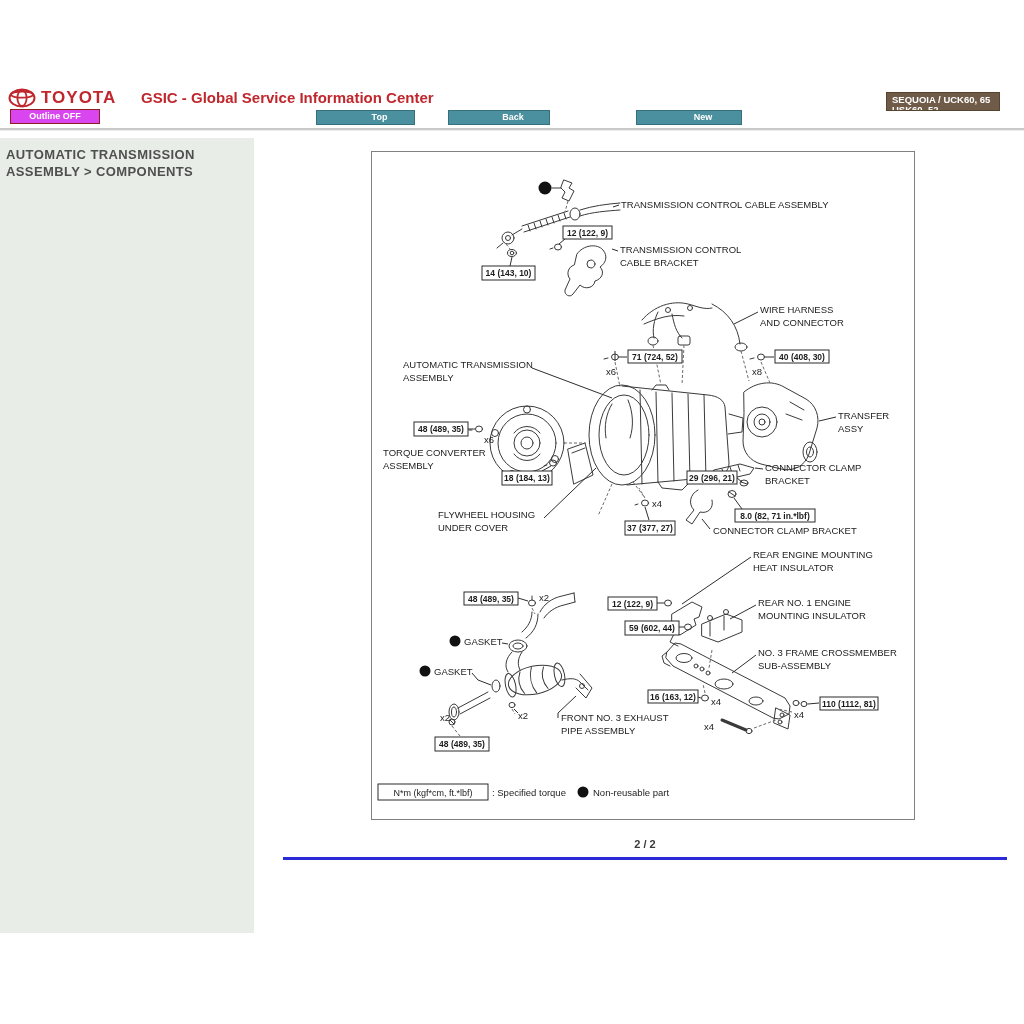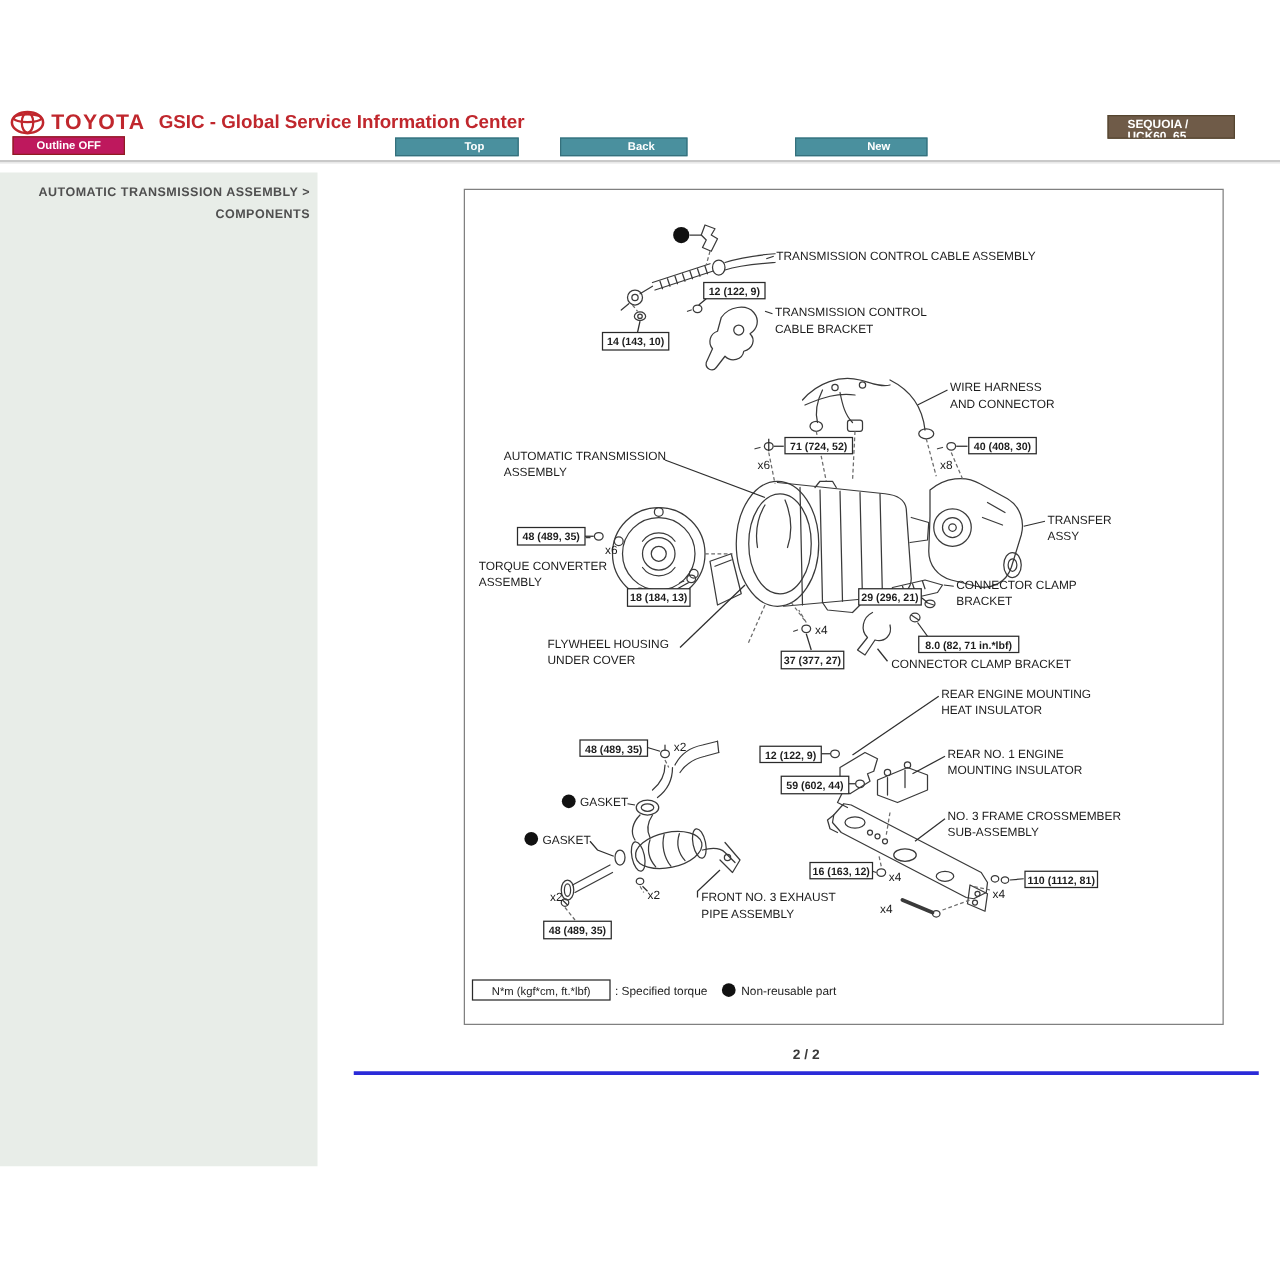--- a/index.html
+++ b/index.html
@@ -3,41 +3,41 @@
 <meta charset="utf-8">
 <style>
   html,body{margin:0;padding:0;background:#fff;}
   #app{position:relative;width:1024px;height:1024px;background:#fff;overflow:hidden;
        font-family:"Liberation Sans",sans-serif;}
 
   
   .logo-wrap{position:absolute;left:8px;top:88px;display:flex;align-items:center;gap:5px;}
   .brand-text{color:#c0272d;font-weight:bold;font-size:17px;letter-spacing:1px;}
   .outline-btn{position:absolute;left:10px;top:109px;width:88px;height:13px;
-       background:#be185d;border:1px solid #8f1c20;color:#fff;font-weight:bold;
+       background:#d946ef;border:1px solid #8f1c20;color:#fff;font-weight:bold;
        font-size:9px;text-align:center;line-height:12px;cursor:pointer;}
-  .gsic-title{position:absolute;left:127px;top:89px;color:#c0272d;font-weight:bold;font-size:15px;}
+  .gsic-title{position:absolute;left:141px;top:89px;color:#c0272d;font-weight:bold;font-size:15px;}
   .nav-btn{position:absolute;top:110px;height:13px;background:#4a909e;border:1px solid #35707c;
        color:#fff;font-weight:bold;font-size:9px;text-align:center;line-height:12px;cursor:pointer;padding-left:28px;}
   #btn-top{left:316px;width:69px;}
   #btn-back{left:448px;width:72px;}
   #btn-new{left:636px;width:76px;}
-  .vehicle-badge{position:absolute;left:886px;top:92px;width:102px;height:19px;overflow:hidden;
+  .vehicle-badge{position:absolute;left:886px;top:92px;width:114px;height:19px;overflow:hidden;
        background:#6f5b48;border:1px solid #55452f;color:#fff;font-weight:bold;font-size:9.5px;
-       line-height:10px;padding:2px 5px 0 15px;box-sizing:border-box;}
+       line-height:10px;padding:2px 5px 0 5px;box-sizing:border-box;}
   .hr-gray{position:absolute;left:0;top:128px;width:1024px;height:2px;background:#c9c9c9;}
   .hr-gray2{position:absolute;left:0;top:130px;width:1024px;height:1px;background:#ededed;}
 
   
   .sidebar{position:absolute;left:0;top:138px;width:254px;height:795px;background:#e8ede8;}
-  .sidebar-title{padding:8px 6px;color:#4f4f4f;font-weight:bold;font-size:10px;
-       line-height:17px;letter-spacing:.4px;text-align:right;}
+  .sidebar-title{padding:8px 6px;color:#4f4f4f;font-weight:bold;font-size:13px;
+       line-height:17px;letter-spacing:.4px;}
 
   
-  .diagram-frame{position:absolute;left:371px;top:151px;width:608px;height:669px;
+  .diagram-frame{position:absolute;left:371px;top:151px;width:544px;height:669px;
        border:1px solid #808080;background:#fff;box-sizing:border-box;}
   svg text{font-family:"Liberation Sans",sans-serif;}
   .lbl{font-size:9.5px;fill:#1c1c1c;}
   .mult{font-size:9.5px;fill:#1c1c1c;}
   .tqbox{fill:#fff;stroke:#2a2a2a;stroke-width:1;}
   .tqtxt{font-size:8.5px;font-weight:bold;fill:#1c1c1c;text-anchor:middle;}
   .art{stroke:#3a3a3a;fill:none;stroke-width:1;stroke-linecap:round;stroke-linejoin:round;}
   .dash{stroke:#6b6b6b;fill:none;stroke-width:1;stroke-dasharray:3 2;}
   .ldr{stroke:#2e2e2e;fill:none;stroke-width:1;}
   .dot{fill:#111;stroke:none;}

